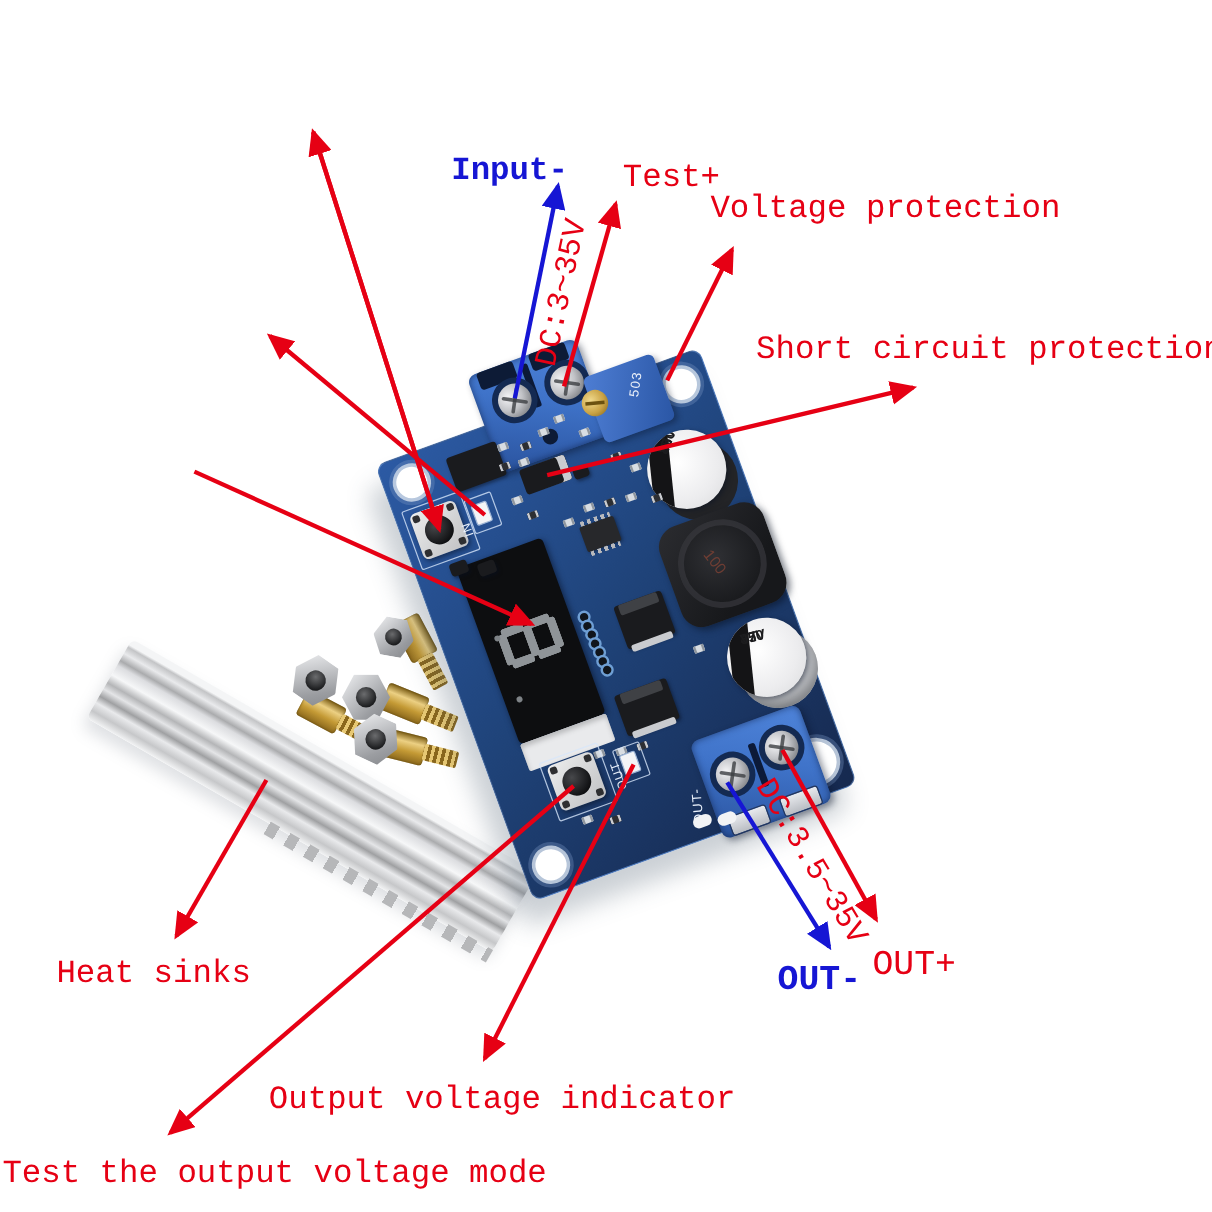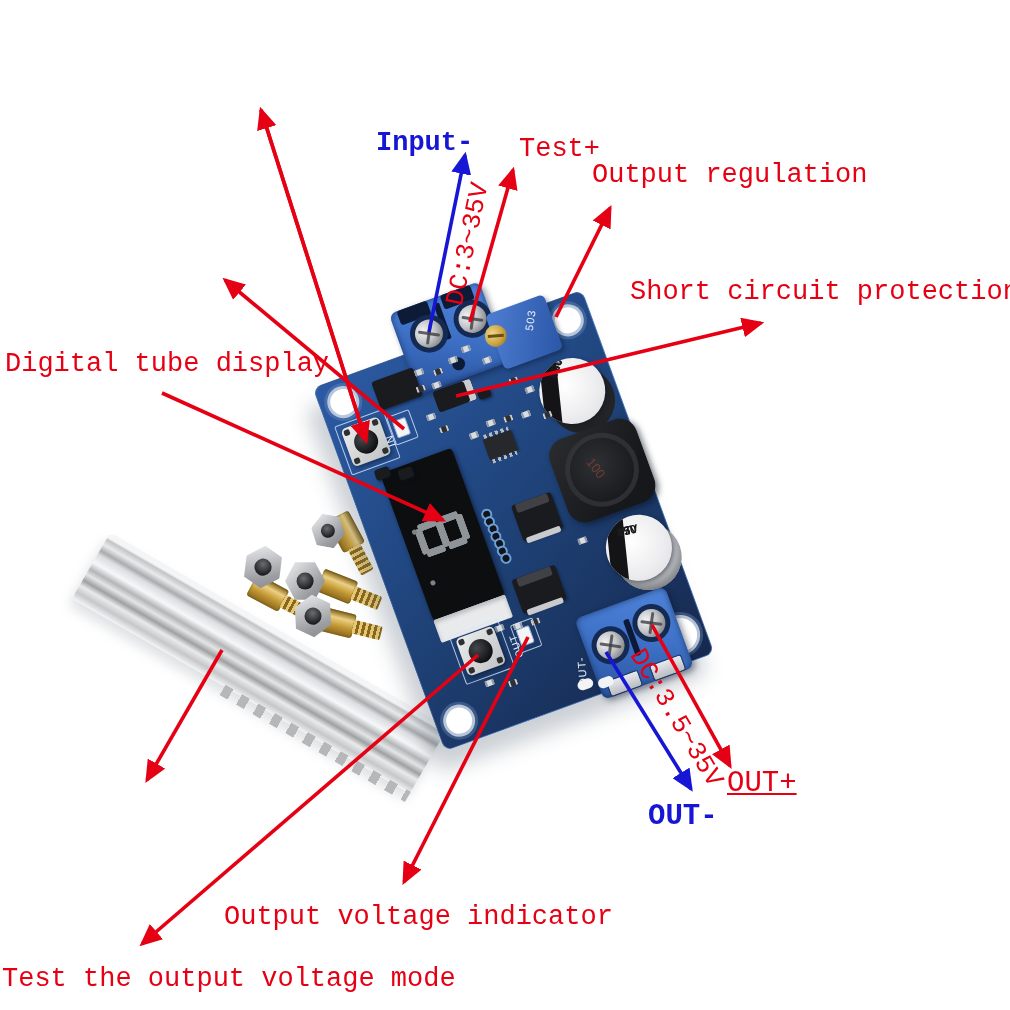--- a/index.html
+++ b/index.html
@@ -353,23 +353,23 @@
     <line class="ar" x1="470" y1="322" x2="513" y2="170" marker-end="url(#mr)"></line>
     <line class="ab" x1="606" y1="652" x2="691" y2="789" marker-end="url(#mb)"></line>
     <line class="ar" x1="652" y1="625" x2="730" y2="766" marker-end="url(#mr)"></line>
     <line class="ar" x1="222" y1="650" x2="147" y2="780" marker-end="url(#mr)"></line>
     <line class="ar" x1="528" y1="637" x2="404" y2="882" marker-end="url(#mr)"></line>
     <line class="ar" x1="478" y1="655" x2="142" y2="944" marker-end="url(#mr)"></line>
   </svg>
 
   <div class="ann blue" style="left:376px;top:129px;">Input-</div>
   <div class="ann" style="left:519px;top:135px;">Test+</div>
-  <div class="ann" style="left:592px;top:161px;">Output regulation</div>
+  <div class="ann" style="left:592px;top:161px;">Voltage protection</div>
   <div class="ann" style="left:630px;top:278px;">Short circuit protection</div>
-  <div class="ann" style="left:5px;top:350px;">Digital tube display</div>
   <div class="rot" style="left:468px;top:244px;transform:translate(-50%,-50%) rotate(-78deg);">DC:3~35V</div>
+  <div class="ann" style="left:47px;top:798px;">Heat sinks</div>
   <div class="ann blue big" style="left:648px;top:801px;">OUT-</div>
-  <div class="ann big" style="left:727px;top:768px;text-decoration:underline;">OUT+</div>
+  <div class="ann big" style="left:727px;top:789px;">OUT+</div>
   <div class="rot" style="left:676px;top:718px;transform:translate(-50%,-50%) rotate(59deg);">DC:3.5~35V</div>
   <div class="ann" style="left:2px;top:965px;">Test the output voltage mode</div>
   <div class="ann" style="left:224px;top:903px;">Output voltage indicator</div>
 
 </div>
 
 </body></html>

